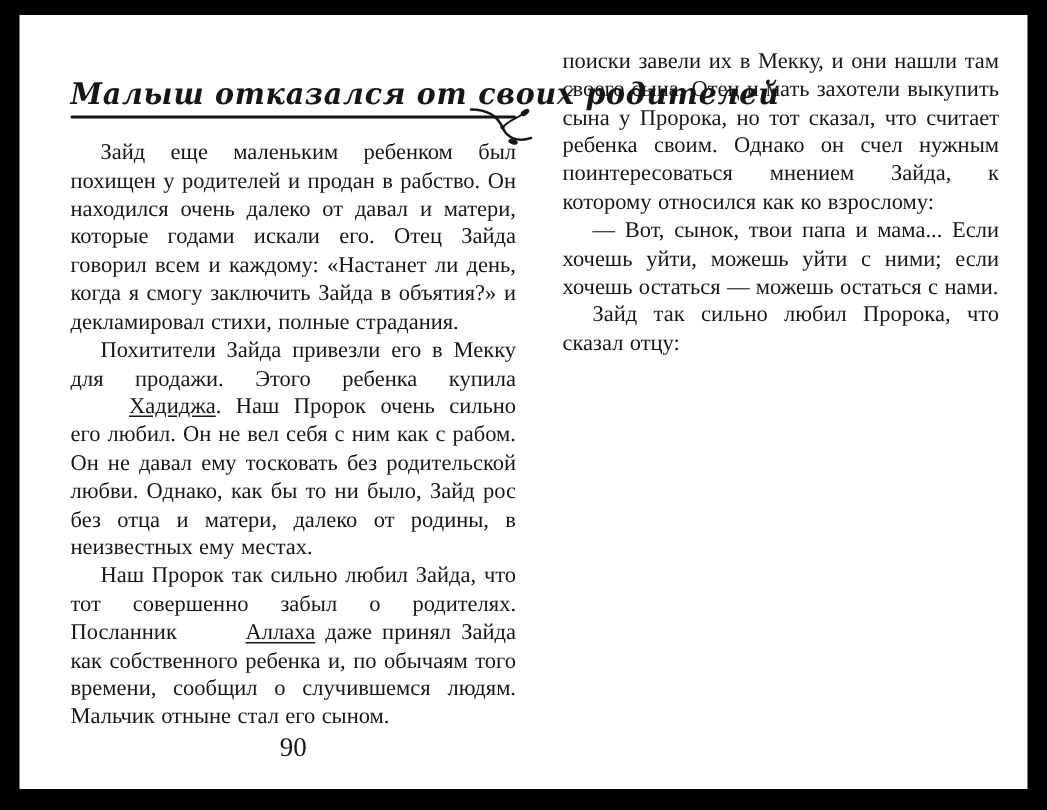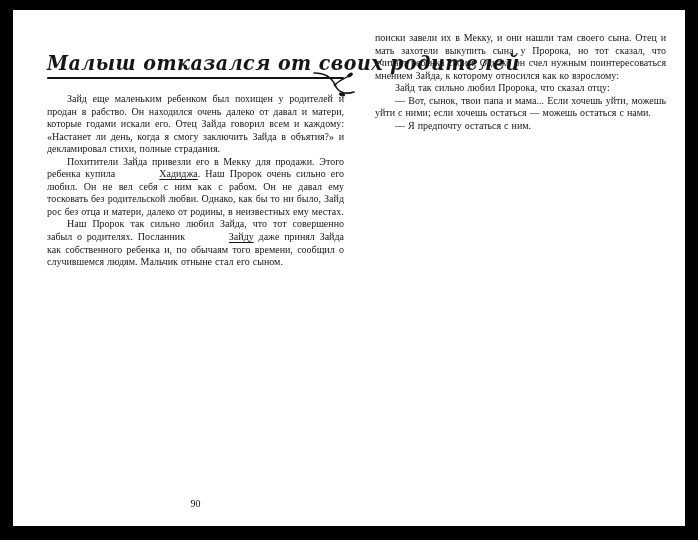--- a/index.html
+++ b/index.html
@@ -48,38 +48,38 @@
   }
   .flourish {
     position: absolute;
     right: -8px;
     top: 18px;
     width: 44px; height: 30px;
   }
 
   .para {
     margin: 0;
-    font-size: 10px;
+    font-size: 15px;
     line-height: 1.255;
     text-align: justify;
     word-spacing: 0.5px;
   }
   .para.indent { text-indent: 20px; }
   .para u {
     text-decoration: underline;
     text-underline-offset: 2px;
     margin-left: 39px;
   }
 
   .page-number {
     position: absolute;
     left: 34px; width: 297px;
-    top: 488px;
+    top: 478px;
     text-align: center;
-    font-size: 10px;
+    font-size: 18px;
   }
 </style>
 </head>
 <body>
 
 <div class="page">
 
   <div class="col col-left">
     <div class="title-wrap">
       <span class="script-title">Малыш отказался от своих родителей</span>
@@ -88,28 +88,27 @@
         <path d="M2 3 C14 3 20 8 23 15 C26 22 33 25 42 22" fill="none" stroke="#151515" stroke-width="1.6" stroke-linecap="round"></path>
         <path d="M23 15 C27 10 33 9 38 5" fill="none" stroke="#151515" stroke-width="1.3" stroke-linecap="round"></path>
         <ellipse cx="38" cy="5" rx="3.2" ry="1.8" transform="rotate(-35 38 5)" fill="#151515"></ellipse>
         <ellipse cx="30" cy="24.5" rx="3.2" ry="1.8" transform="rotate(18 30 24.5)" fill="#151515"></ellipse>
         <circle cx="23" cy="15" r="1.4" fill="#151515"></circle>
       </svg>
     </div>
     <div>
         <p class="para indent">Зайд еще маленьким ребенком был похищен у родителей и продан в рабство. Он находился очень далеко от давал и матери, которые годами искали его. Отец Зайда говорил всем и каждому: «Настанет ли день, когда я смогу заключить Зайда в объятия?» и декламировал стихи, полные страдания.</p>
         <p class="para indent">Похитители Зайда привезли его в Мекку для продажи. Этого ребенка купила <u>Хадиджа</u>. Наш Пророк очень сильно его любил. Он не вел себя с ним как с рабом. Он не давал ему тосковать без родительской любви. Однако, как бы то ни было, Зайд рос без отца и матери, далеко от родины, в неизвестных ему местах.</p>
-        <p class="para indent">Наш Пророк так сильно любил Зайда, что тот совершенно забыл о родителях. Посланник <u>Зайду</u> даже принял Зайда как собственного ребенка и, по обычаям того времени, сообщил о случившемся людям. Мальчик отныне стал его сыном.</p>
+        <p class="para indent">Наш Пророк так сильно любил Зайда, что тот совершенно забыл о родителях. Посланник <u>Аллаха</u> даже принял Зайда как собственного ребенка и, по обычаям того времени, сообщил о случившемся людям. Мальчик отныне стал его сыном.</p>
       </div>
   </div>
 
   <div class="col col-right">
     <div>
         <p class="para">поиски завели их в Мекку, и они нашли там своего сына. Отец и мать захотели выкупить сына у Пророка, но тот сказал, что считает ребенка своим. Однако он счел нужным поинтересоваться мнением Зайда, к которому относился как ко взрослому:</p>
+        <p class="para indent">— Вот, сынок, твои папа и мама... Если хочешь уйти, можешь уйти с ними; если хочешь остаться — можешь остаться с нами.</p>
         <p class="para indent">Зайд так сильно любил Пророка, что сказал отцу:</p>
-        <p class="para indent">— Вот, сынок, твои папа и мама... Если хочешь уйти, можешь уйти с ними; если хочешь остаться — можешь остаться с нами.</p>
-        <p class="para indent">— Я предпочту остаться с ним.</p>
       </div>
   </div>
 
   <div class="page-number">90</div>
 
 </div>
 
 </body></html>

